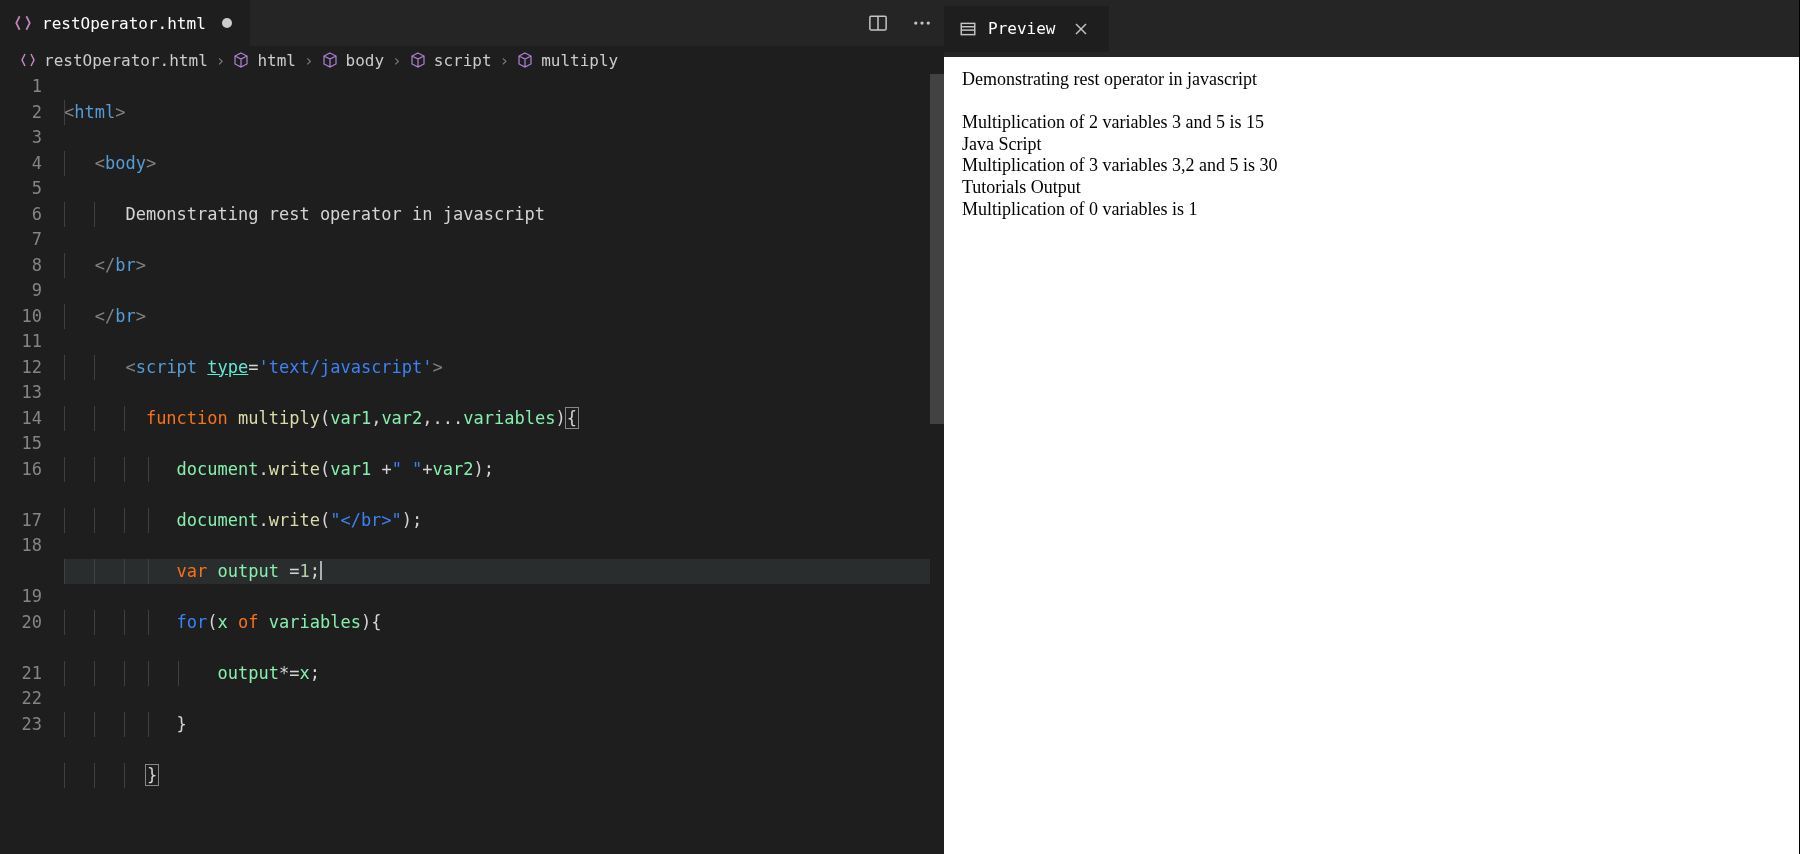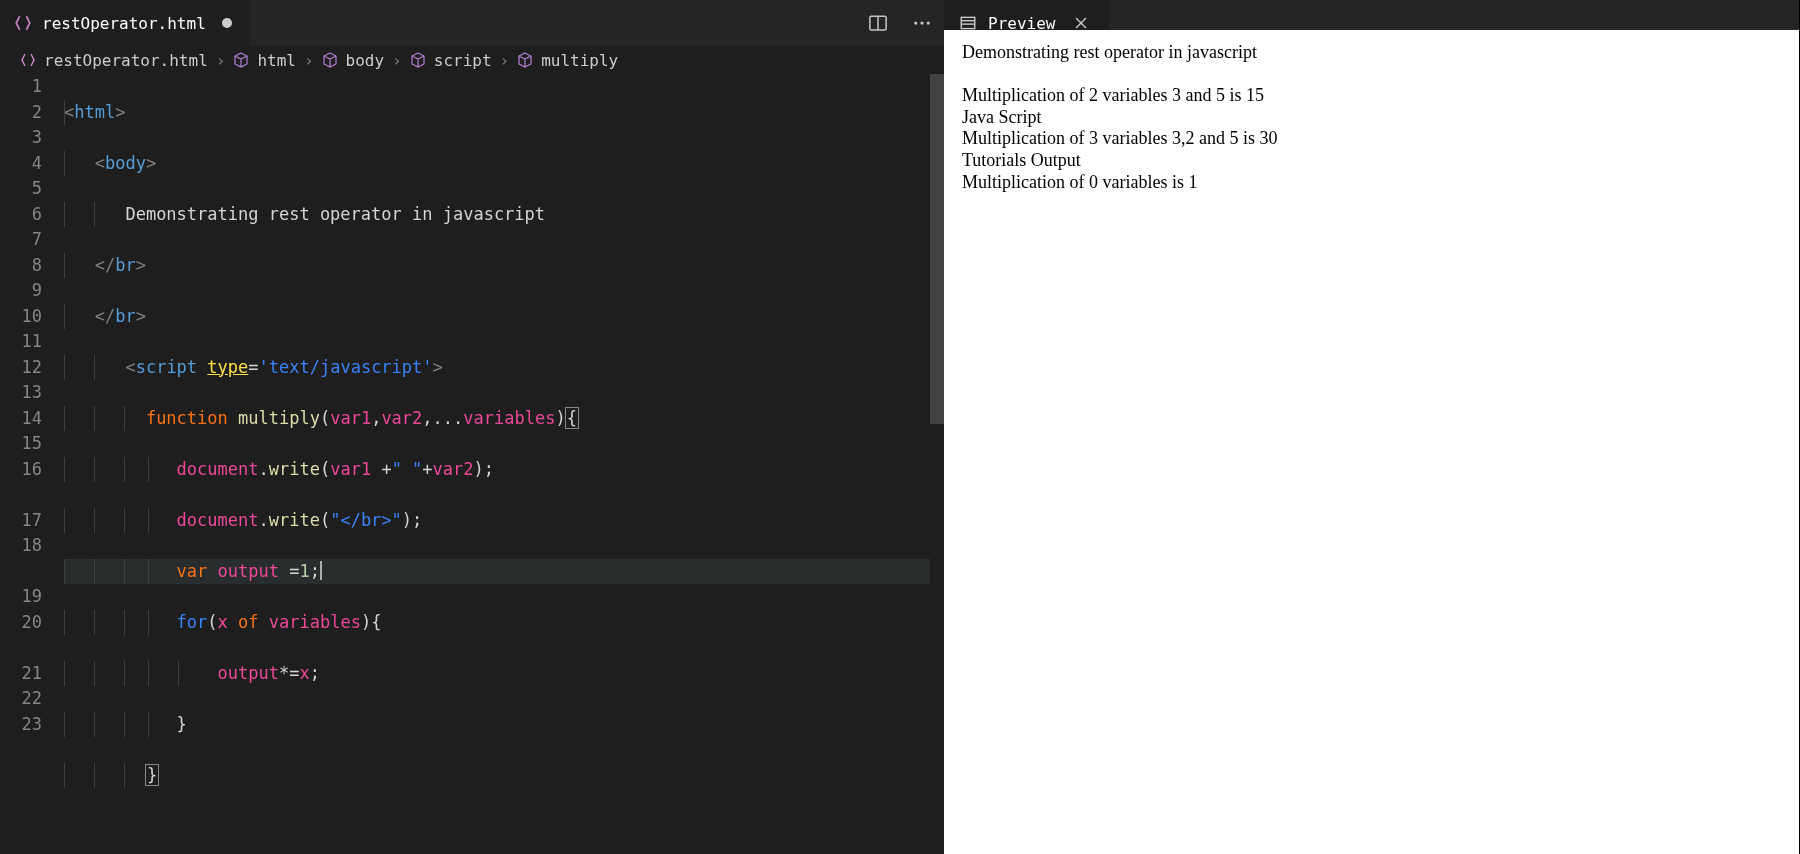--- a/index.html
+++ b/index.html
@@ -93,43 +93,43 @@
     white-space: pre;
     color: #d4d4d4;
     overflow:hidden;
   }
   .line { height:25.5px; position:relative;}
   .line.current { background:#2a2d2e; }
   .indent-guide { position:absolute; top:0; bottom:0; border-left:1px solid #404040;}
   
   .t-tag { color:#569cd6; }
   .t-punc { color:#808080; }
-  .t-attr { color:#fde047;text-decoration:underline; }
+  .t-attr { color:#5eead4;text-decoration:underline; }
   .t-str { color:#3b82f6; }
   .t-kw { color:#f97316; }
   .t-kw2 { color:#3b82f6; }
   .t-fn { color:#dcdcaa; }
-  .t-var { color:#ec4899; }
+  .t-var { color:#86efac; }
   .t-num { color:#b5cea8; }
   .t-plain { color:#d4d4d4; }
   .cursor { display:inline-block; width:2px; height:19px; background:#aeafad; vertical-align:middle; margin-bottom:2px;}
   .bracket-match { border:1px solid #888; padding:0 1px; margin:-1px;}
 
   .preview-pane {
     flex: 1;
     background: #ffffff;
     color: #000000;
     display:flex;
     flex-direction:column;
   }
   .preview-tabbar {
-    height: 30px;
+    height: 57px;
     background: #252526;
     display: flex;
-    align-items: flex-start;
+    align-items: center;
   }
   .preview-tab {
     height: 46px;
     background: #1e1e1e;
     display: flex;
     align-items: center;
     padding: 0 18px 0 14px;
     gap: 10px;
     color: #ffffff;
     font-size: 16px;

